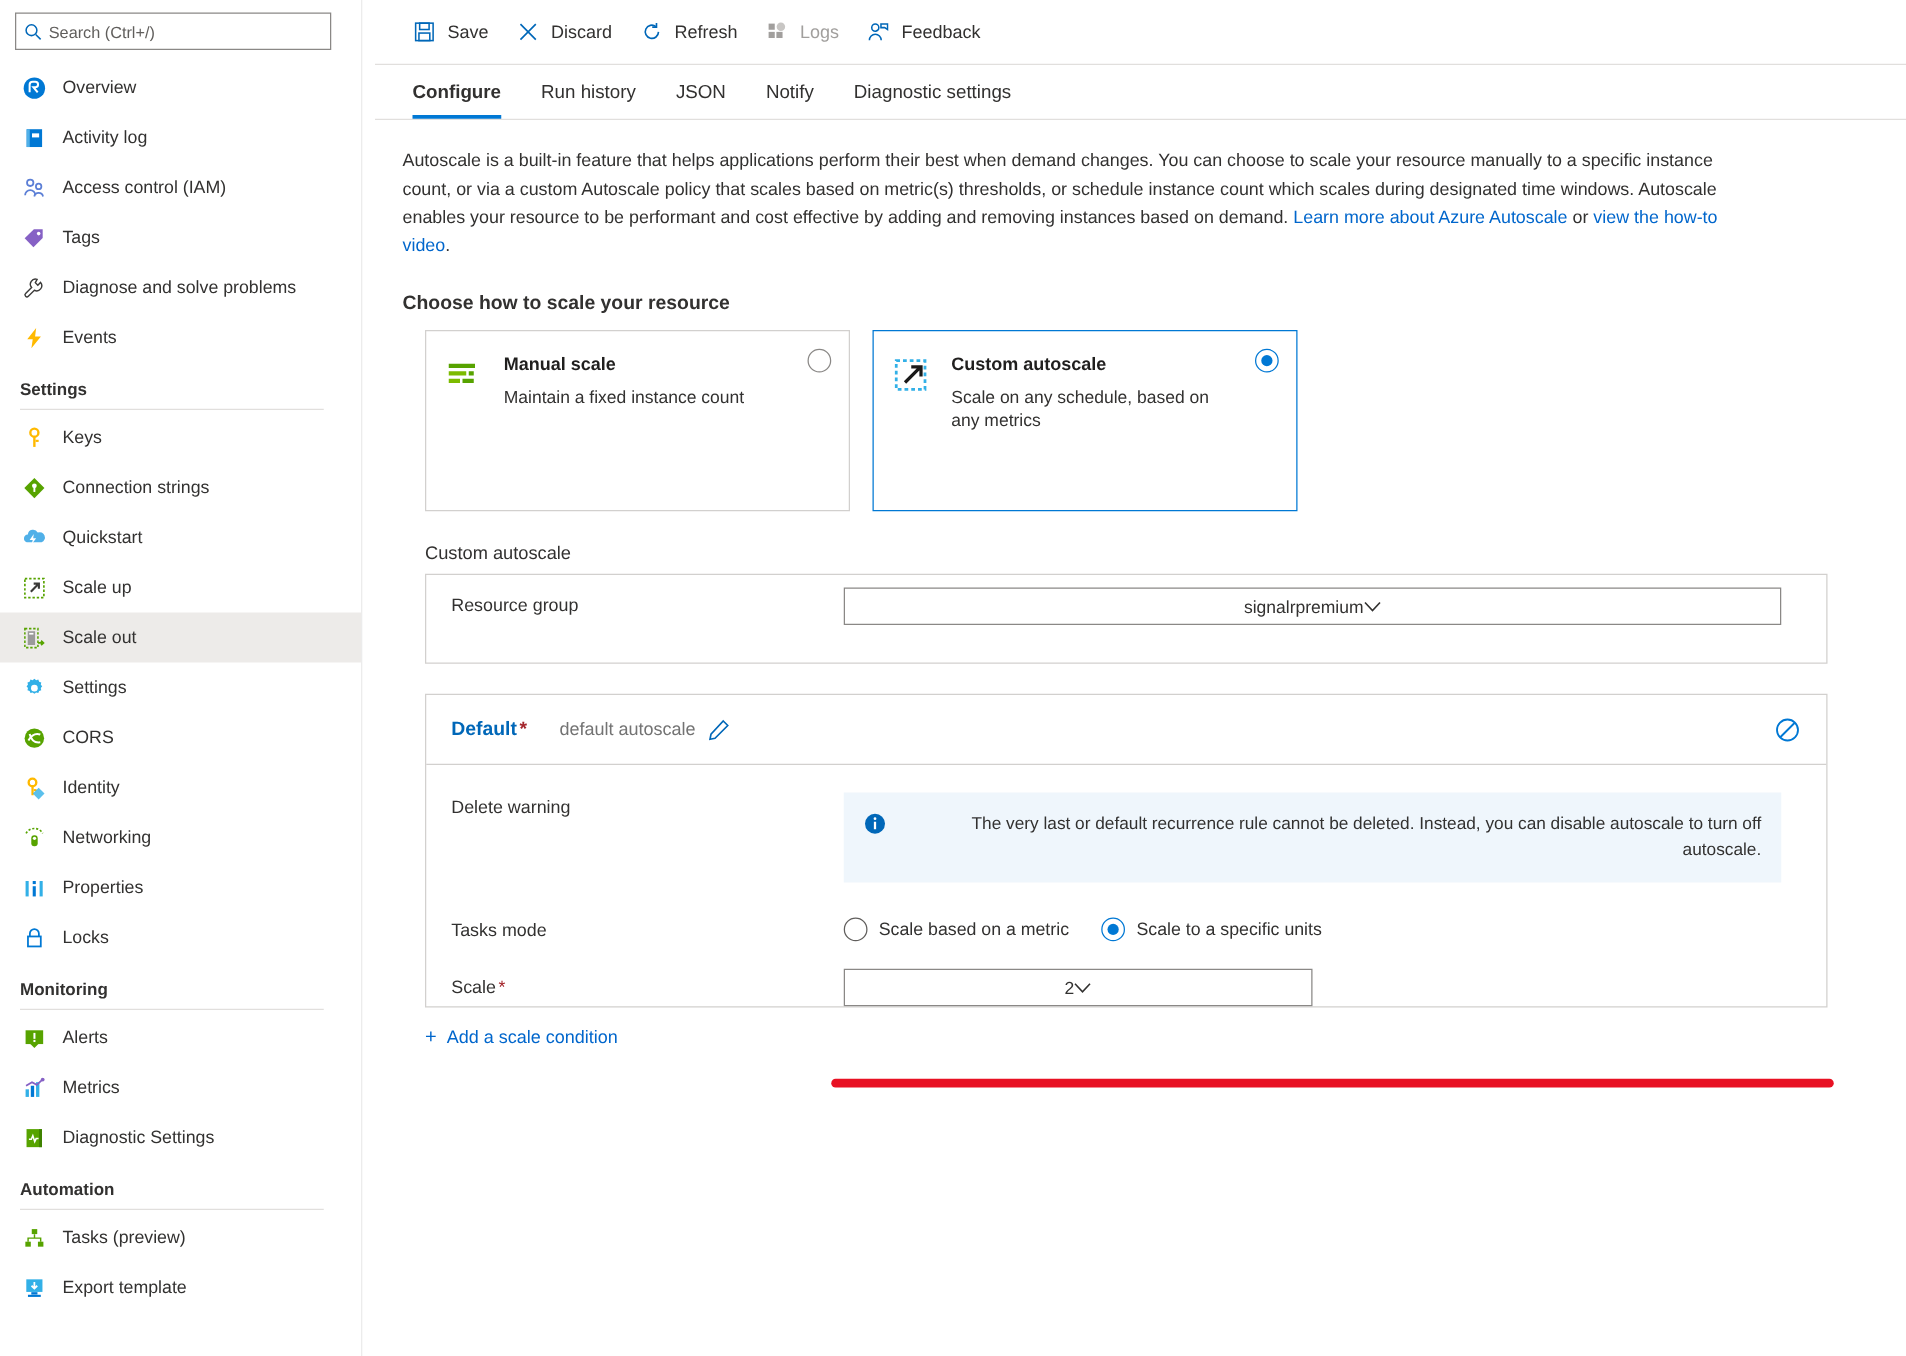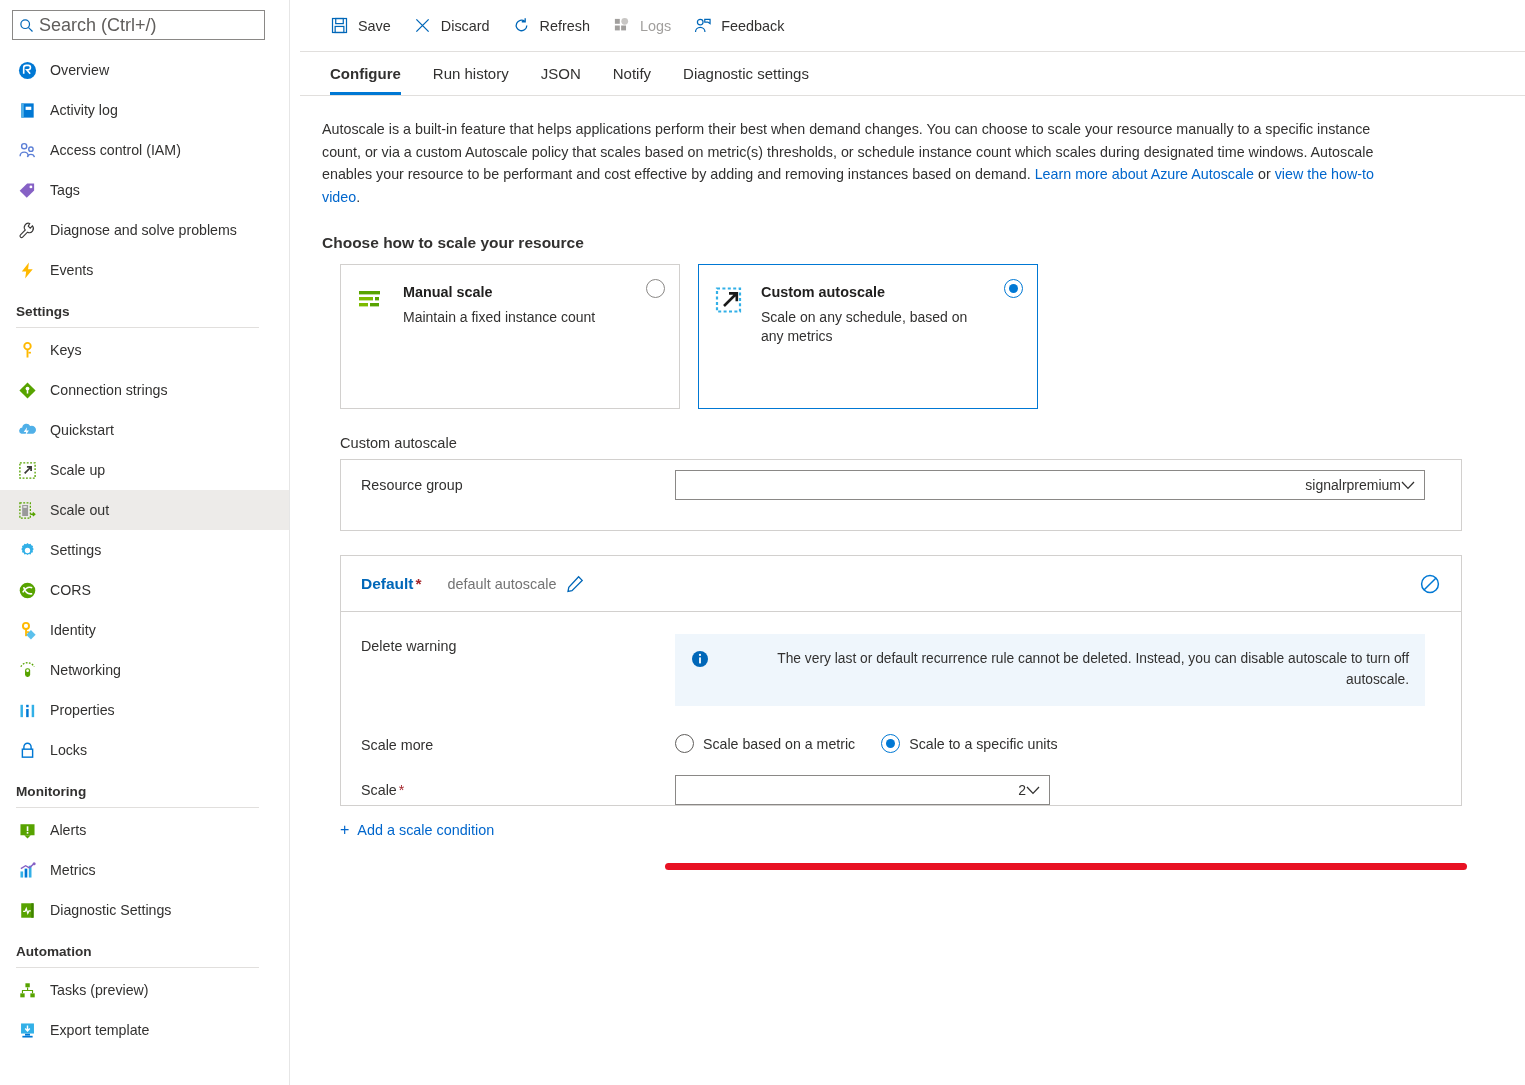--- a/index.html
+++ b/index.html
@@ -33,21 +33,21 @@
     background: #fff;
     display: flex; align-items: center;
   }
   .search-box .mag {
     width: 26px; display:flex; align-items:center; justify-content:center;
     flex: 0 0 26px;
   }
   .search-box input {
     border: 0; outline: none; height: 26px; width: 100%;
     font-family: "Liberation Sans", sans-serif;
-    font-size: 18px; color: #0369a1; background: transparent;
+    font-size: 13px; color: #0369a1; background: transparent;
     padding: 0;
   }
   .search-box input::placeholder { color: #605e5c; }
 
   .nav { padding-top: 4px; }
   .nav-item {
     display: flex; align-items: center;
     height: 40px; padding-left: 16px;
     font-size: 14.2px; color: #323130; cursor: pointer;
     white-space: nowrap;
@@ -158,21 +158,21 @@
     border: 1px solid #8a8886; background: #fff;
     font-size: 14px; color: #323130;
     padding: 0 9px; outline: none;
     font-family: "Liberation Sans", sans-serif;
   }
   .selectfield {
     width: 750px; height: 30px;
     border: 1px solid #8a8886; background: #fff;
     font-size: 14px; color: #323130;
     padding: 0 9px; display: flex; align-items: center;
-    justify-content: flex-end; cursor: pointer;
+    justify-content: center; cursor: pointer;
   }
   .selectfield.narrow { width: 375px; }
   .chev { color: #323130; }
 
   .cond-header {
     display: flex; align-items: center;
     height: 56px; padding: 0 18px 0 20px;
     border-bottom: 1px solid #d2d0ce;
     position: relative;
     text-align: center;
@@ -652,21 +652,21 @@
                     <circle cx="9" cy="9" r="8" fill="#0067b8"></circle>
                     <rect x="8.1" y="7.4" width="1.8" height="6" fill="#fff"></rect>
                     <circle cx="9" cy="4.9" r="1.1" fill="#fff"></circle>
                   </svg>
               </span>
               <span class="infobox-text">The very last or default recurrence rule cannot be deleted. Instead, you can disable autoscale to turn off autoscale.</span>
             </div>
           </div>
 
           <div class="cond-row" style="padding-top:26px;align-items:center;">
-            <div class="cond-label">Scale more</div>
+            <div class="cond-label">Tasks mode</div>
             <div class="radio-group">
               <div class="radio-opt">
                 <span class="rdo"></span>
                 <span class="radio-text">Scale based on a metric</span>
               </div>
               <div class="radio-opt">
                 <span class="rdo on"></span>
                 <span class="radio-text">Scale to a specific units</span>
               </div>
             </div>

